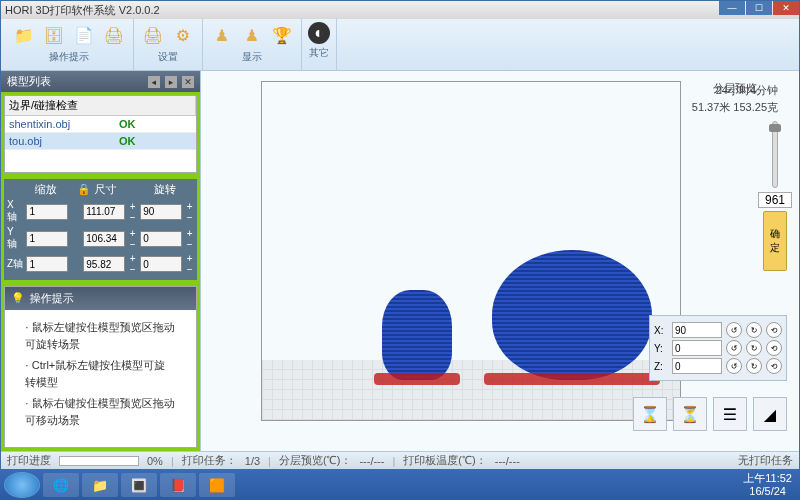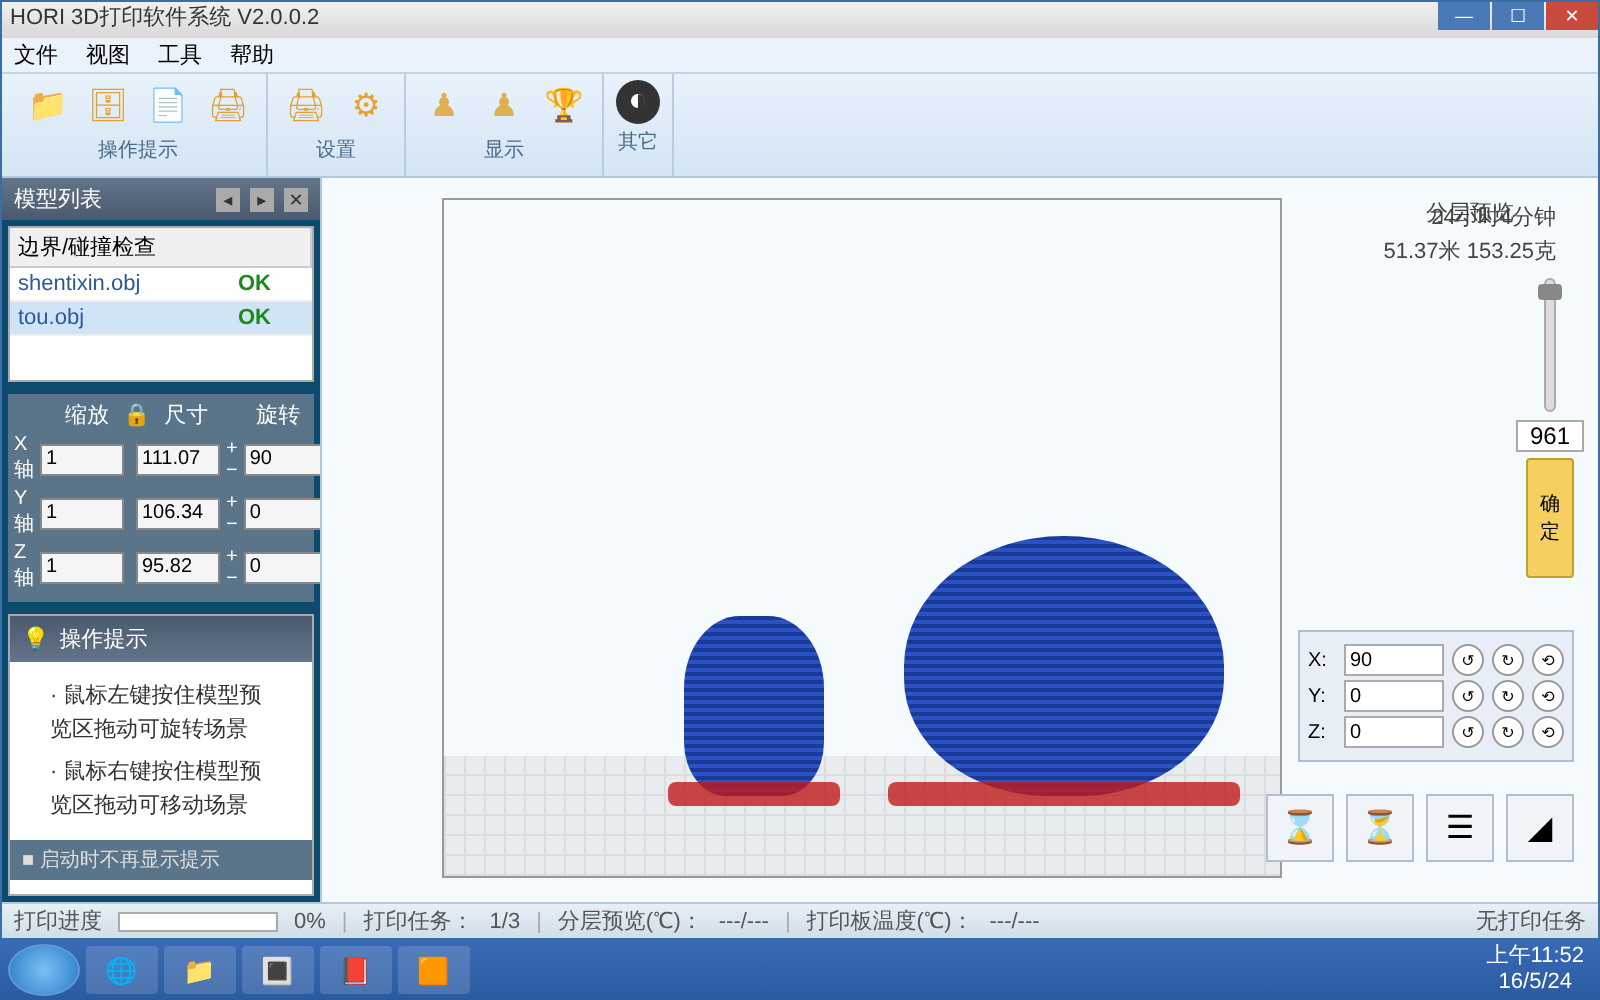--- a/index.html
+++ b/index.html
@@ -1,42 +1,42 @@
 <!DOCTYPE html>
 <html><head>
 <meta charset="utf-8">
 <style>
 *{margin:0;padding:0;box-sizing:border-box;font-family:"Microsoft YaHei",SimSun,sans-serif;font-size:11px}
 body{width:800px;height:500px;overflow:hidden;background:#d6e7f5}
 .win-frame{width:800px;height:470px;border:1px solid #3a6ea5;background:#fff;display:flex;flex-direction:column}
-.titlebar{height:18px;background:linear-gradient(#f0f0f0,#d8d8d8);display:flex;align-items:flex-start;padding:0 4px;font-size:10px;color:#333;position:relative}
+.titlebar{height:18px;background:linear-gradient(#f0f0f0,#d8d8d8);display:flex;align-items:center;padding:0 4px;font-size:10px;color:#333;position:relative}
 .titlebar .winbtns{position:absolute;right:0;top:0;display:flex}
 .titlebar .winbtns span{width:26px;height:14px;display:flex;align-items:center;justify-content:center;color:#fff;font-size:9px;margin-left:1px}
 .min{background:#4a7ab5}.max{background:#4a7ab5}.close{background:#c74a3c}
 .menubar{height:18px;background:#eaf3fb;display:flex;align-items:center;padding:0 6px;gap:14px;font-size:11px;border-bottom:1px solid #c0d4e6}
 .toolbar{height:52px;background:linear-gradient(#e8f2fb,#d4e5f4);display:flex;align-items:center;padding:0 4px;border-bottom:1px solid #b0c8de}
 .tgroup{display:flex;flex-direction:column;align-items:center;padding:0 6px;border-right:1px solid #b8cde0;height:100%}
 .tgroup .icons{display:flex;gap:4px;margin-top:3px}
 .ticon{width:26px;height:26px;border-radius:3px;display:flex;align-items:center;justify-content:center;font-size:16px}
 .tgroup .lbl{font-size:10px;color:#4a6a8a;margin-top:2px}
 .body{flex:1;display:flex;min-height:0}
-.sidebar{width:160px;background:#0c4a6e;border-right:1px solid #b0c8de;display:flex;flex-direction:column;overflow:hidden}
+.sidebar{width:200px;background:#84cc16;border-right:1px solid #b0c8de;display:flex;flex-direction:column;overflow:hidden}
 .panel-title{background:linear-gradient(#64748a,#4a5a6e);color:#fff;padding:3px 6px;font-size:11px;display:flex;align-items:center;justify-content:space-between}
 .panel-title .pbtn{width:12px;height:12px;background:#aaa;color:#333;display:inline-flex;align-items:center;justify-content:center;font-size:9px;margin-left:2px}
 .filelist{background:#fff;border:1px solid #aaa;margin:3px}
 .fl-head{display:flex;background:#f0f0f0;border-bottom:1px solid #ccc}
 .fl-head span{padding:2px 4px;border-right:1px solid #ccc}
 .fl-row{display:flex;padding:2px 4px;border-bottom:1px solid #eee}
 .fl-row.sel{background:#d0e4f5}
 .fl-row .c1{width:110px;color:#2a5a9a}.fl-row .c2{color:#1a8a1a;font-weight:bold}
 .fl-head .c1{width:110px}.fl-head .c2{flex:1}
 .transform{margin:3px;background:#5a748a;padding:3px}
 .trow{display:flex;align-items:center;gap:3px;margin:2px 0}
 .thead{display:flex;gap:3px;color:#fff;font-size:10px;margin-bottom:2px}
-.thead span{text-align:center}
+.thead span{text-align:left}
 .thead .lh{width:26px}.thead .ch{width:42px}
 .trow .axlbl{width:26px;color:#fff;font-size:10px}
 .trow input{width:42px;height:16px;font-size:10px;border:1px solid #888;padding:0 2px;background:#f5f5f5}
 .trow .pm{width:14px;color:#fff;font-size:10px;text-align:center;cursor:pointer}
 .lockbox{display:flex;align-items:center;justify-content:center;width:14px}
 .tips{margin:3px;background:#fff;border:1px solid #aaa;flex:1;display:flex;flex-direction:column;min-height:0}
 .tips-head{background:linear-gradient(#4a5a6e,#64748a);color:#fff;padding:4px 6px;display:flex;align-items:center;gap:5px}
 .tips-body{padding:4px;font-size:10px;line-height:1.5;overflow:hidden}
 .tips-body div{margin:5px 16px;color:#333}
 .tips-foot{background:#5a748a;color:#ddd;padding:3px 6px;font-size:10px}
@@ -76,26 +76,20 @@
 <div class="win-frame">
   <div class="titlebar">
     <span>HORI 3D打印软件系统 V2.0.0.2</span>
     <div class="winbtns">
       <span class="min">—</span>
       <span class="max">☐</span>
       <span class="close">✕</span>
     </div>
   </div>
 
-  <div class="menubar">
-    <span>文件</span>
-    <span>视图</span>
-    <span>工具</span>
-    <span>帮助</span>
-  </div>
 
   <div class="toolbar">
     <div class="tgroup">
       <div class="icons">
         <span class="ticon" style="color:#e6a030">📁</span>
         <span class="ticon" style="color:#e6a030">🗄</span>
         <span class="ticon" style="color:#e6a030">📄</span>
         <span class="ticon" style="color:#e6a030">🖨</span>
       </div>
       <span class="lbl">操作提示</span>
@@ -186,24 +180,24 @@
         </div>
       </div>
 
       <div class="tips">
         <div class="tips-head">
           <span>💡</span>
           <span>操作提示</span>
         </div>
         <div class="tips-body">
           <div>· 鼠标左键按住模型预览区拖动可旋转场景</div>
+          <div>· Ctrl+鼠标左键按住模型可旋转模型</div>
           <div>· 鼠标右键按住模型预览区拖动可移动场景</div>
 
         </div>
-        <div class="tips-foot">■ 启动时不再显示提示</div>
       </div>
     </div>
 
     <div class="viewport">
       <div class="buildbox">
         <div class="plate"></div>
         <div class="model1">
             <div class="blob"></div>
             <div class="raft"></div>
           </div>

